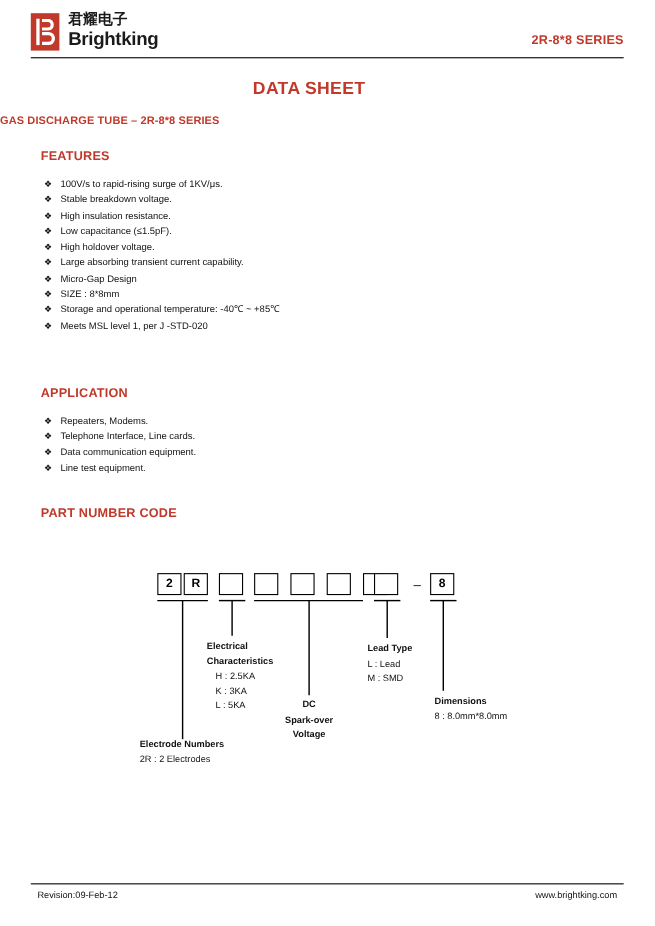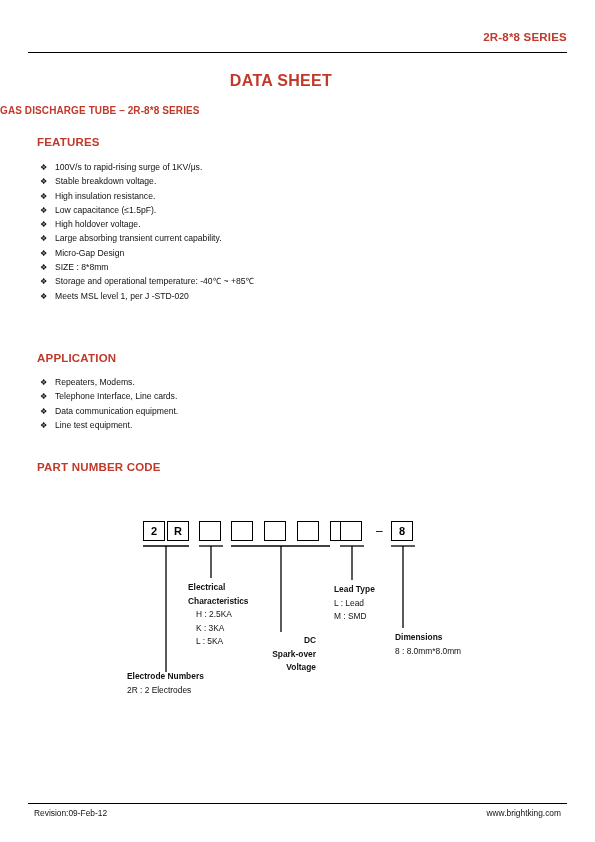--- a/index.html
+++ b/index.html
@@ -128,41 +128,52 @@
 
   .pn-label {
     position: absolute;
     font-size: 8.4px;
     line-height: 13.6px;
     color: #111111;
     white-space: nowrap;
   }
   .pn-label .ttl { font-weight: bold; display: block; }
   .pn-label .opt { display: block; }
-  .pn-label.center { text-align: right; }
+  .pn-label.center { text-align: center; }
 
   
   .footer-rule {
     position: absolute; left: 28px; top: 803px;
     width: 539px; height: 0;
     border-top: 1.4px solid #000000;
   }
   .footer-left {
     position: absolute; left: 34px; top: 808px;
     font-size: 8.4px; color: #111111;
   }
   .footer-right {
     position: absolute; right: 34px; top: 808px;
     font-size: 8.4px; color: #111111;
   }
 </style>
 </head>
 <body>
 
 <div class="header">
+  <div class="logo-wrap">
+    <div class="logo-mark">
+      <span class="bar"></span>
+      <span class="bowl-top"></span>
+      <span class="bowl-bot"></span>
+    </div>
+    <div class="logo-text">
+      <div class="logo-cn">君耀电子</div>
+      <div class="logo-en">Brightking</div>
+    </div>
+  </div>
   <div class="series-tag">2R-8*8 SERIES</div>
 </div>
 <div class="header-rule"></div>
 
 <div class="doc-title">DATA SHEET</div>
 <div class="doc-subtitle">GAS DISCHARGE TUBE – 2R-8*8 SERIES</div>
 
 <div class="sec-head features">FEATURES</div>
 <ul class="bullet-list features">
   <li>

